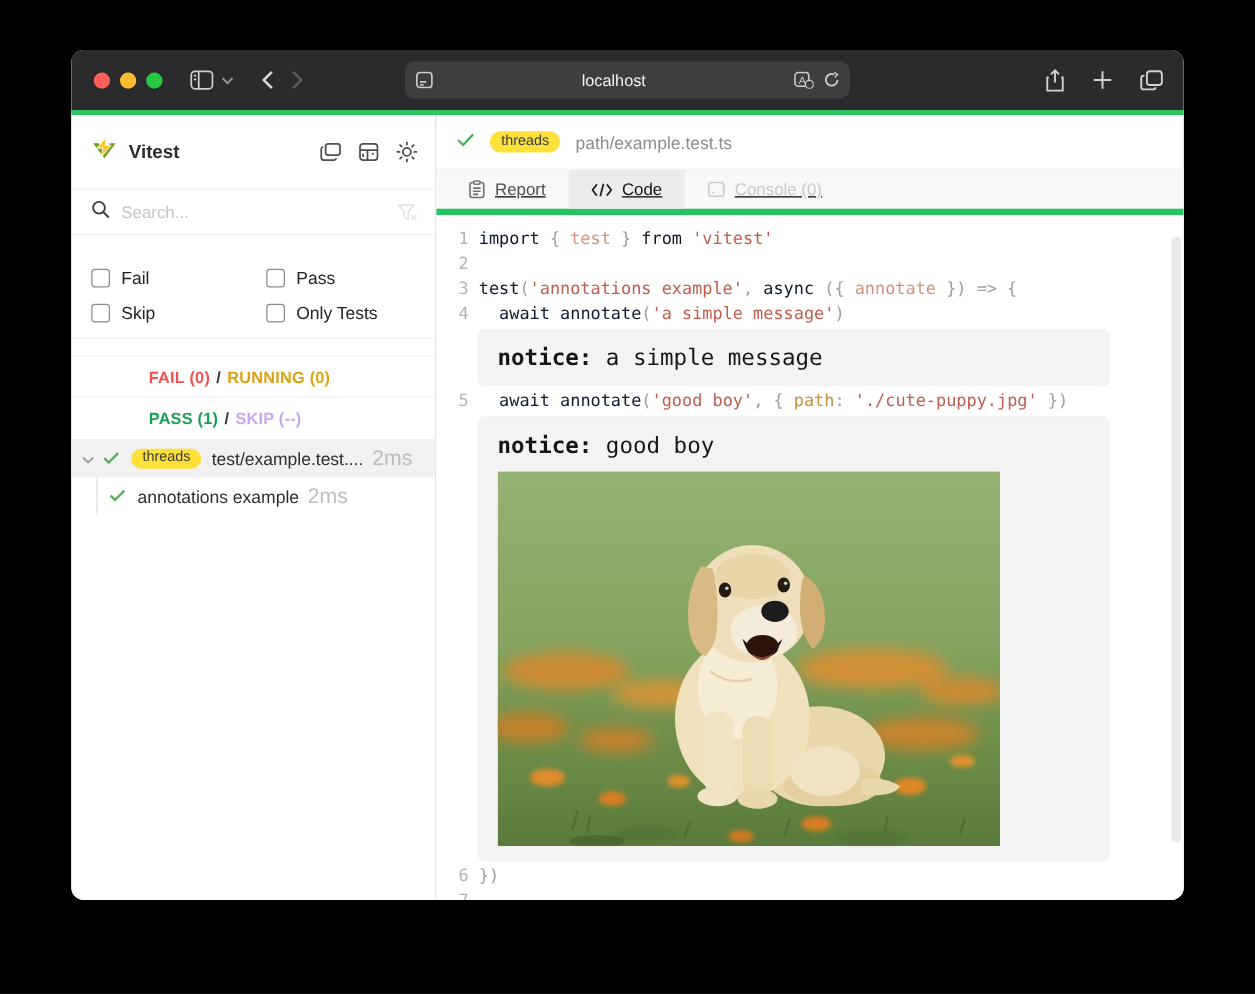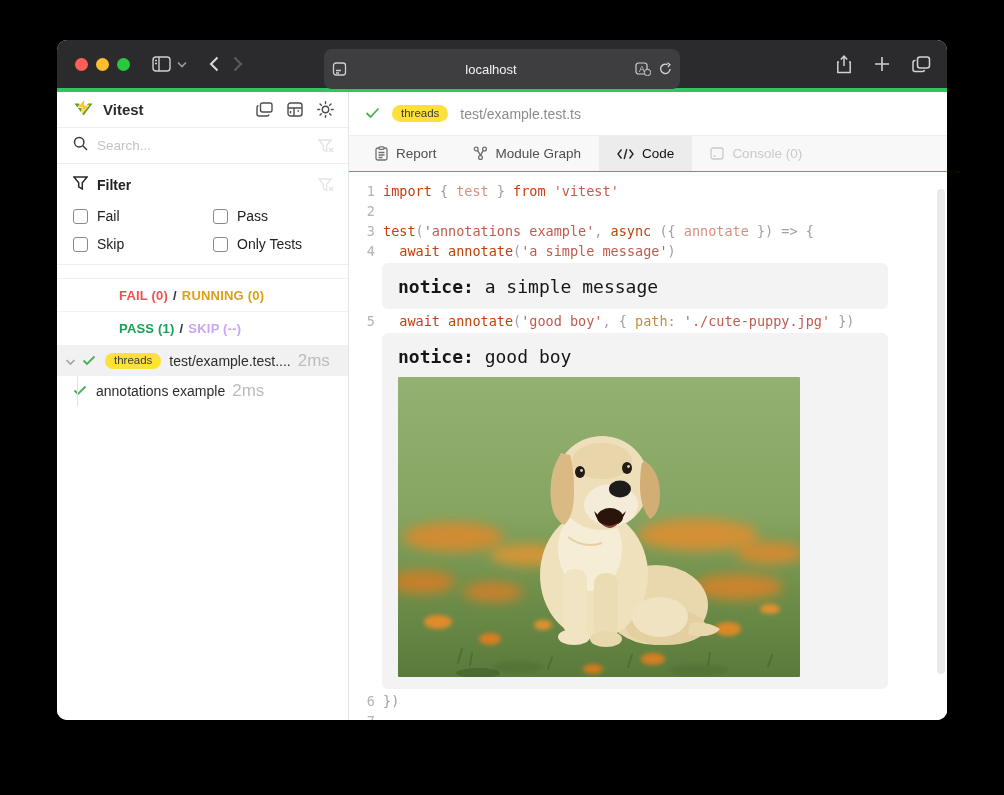--- a/index.html
+++ b/index.html
@@ -11,35 +11,35 @@
   
   .titlebar { position:relative; height:48px; background:#2b2b2d; display:flex; align-items:center; }
   .traffic { display:flex; gap:8px; margin-left:18px; }
   .light { width:13px; height:13px; border-radius:50%; }
   .light.red{ background:#ff5f57; } .light.yellow{ background:#febc2e; } .light.green{ background:#28c840; }
   .tb-ico { display:flex; align-items:center; justify-content:center; background:none; border:none; cursor:default; }
   .tb-ico svg { display:block; }
   .sidebar-toggle { margin-left:22px; }
   .tb-chev-down { margin-left:6px; }
   .nav-back { margin-left:22px; } .nav-fwd { margin-left:14px; }
-  .urlbar { position:absolute; left:50%; transform:translateX(-50%); top:9px; width:356px; height:40px;
+  .urlbar { position:absolute; left:50%; transform:translateX(-50%); top:9px; width:356px; height:30px;
             background:#3e3e40; border-radius:8px; display:flex; align-items:center; padding:0 8px; }
   .urlbar .url-text { flex:1; text-align:center; color:#f2f2f2; font-size:13px; }
   .tb-right { position:absolute; right:16px; top:0; height:48px; display:flex; align-items:center; gap:22px; }
 
   
   .progressbar { height:4px; background:#30c463; }
 
   
   .app { display:flex; height:628px; background:#fff; }
   .sidebar { width:292px; border-right:1px solid #e4e4e4; display:flex; flex-direction:column; }
   .main { flex:1; position:relative; overflow:hidden; }
 
   
-  .sb-header { height:36px; display:flex; align-items:center; border-bottom:1px solid #efefef; padding:0 12px 0 16px; }
+  .sb-header { height:60px; display:flex; align-items:center; border-bottom:1px solid #efefef; padding:0 12px 0 16px; }
   .sb-title { font-size:15px; font-weight:bold; color:#2b2b2b; margin-left:9px; flex:1; }
   .sb-actions { display:flex; gap:10px; }
   .icon-btn { background:none; border:none; padding:2px; cursor:pointer; display:flex; align-items:center; }
 
   
   .sb-search { height:36px; display:flex; align-items:center; padding:0 12px 0 16px; border-bottom:1px solid #efefef; }
   .sb-search input { flex:1; border:none; outline:none; font-size:13.5px; color:#333; margin-left:9px; font-family:"Liberation Sans",sans-serif; }
   .sb-search input::placeholder { color:#c4c4c4; }
 
   
@@ -65,33 +65,33 @@
   .tree-file-name { margin-left:8px; white-space:nowrap; overflow:hidden; }
   .indent-line { position:absolute; left:20px; top:0; bottom:0; width:1px; background:#e2e2e2; }
   .check { flex:none; }
 
   
   .main-header { height:44px; display:flex; align-items:center; padding:0 16px; border-bottom:1px solid #efefef; }
   .main-file { color:#8c8c8c; font-size:14px; margin-left:12px; }
   .main-header .badge { margin-left:12px; }
 
   
-  .tabbar { height:36px; background:#f8f8f8; border-bottom:1px solid #22c55e; display:flex; align-items:stretch; padding-left:8px; }
+  .tabbar { height:36px; background:#f8f8f8; border-bottom:5px solid #22c55e; display:flex; align-items:stretch; padding-left:8px;text-decoration:underline; }
   .tab { display:flex; align-items:center; gap:8px; padding:0 18px; font-size:13.5px; color:#4f4f4f; background:none; border:none; cursor:pointer; }
   .tab.active { background:#ececec; color:#111; }
   .tab.disabled { color:#c9c9c9; }
   .tab svg { flex:none; }
 
   
   .code-area { position:absolute; top:81px; left:0; right:0; bottom:-20px; overflow:hidden;
                font-family:"DejaVu Sans Mono", monospace; font-size:13.5px; background:#fff; padding-top:8px; }
   .codeline { display:flex; line-height:20px; white-space:pre; }
   .gutter { width:26px; text-align:right; color:#b3b3b3; flex:none; }
   .linetext { margin-left:8px; color:#3c3c3c; }
-  .tok-k { color:#c2410c; } .tok-s { color:#c05b4d; } .tok-id { color:#d4907e; }
+  .tok-k { color:#0f172a; } .tok-s { color:#c05b4d; } .tok-id { color:#d4907e; }
   .tok-p { color:#9aa0a6; } .tok-prop { color:#c48d3a; }
 
   .annotation { background:#f3f3f3; border-radius:6px; margin:2px 0 2px 33px; width:506px; padding:13px 16px 12px 16px;
                 font-size:18px; color:#161616; }
   .annotation .ann-label { font-weight:bold; }
   .annotation .ann-img { margin-top:10px; width:402px; height:300px; border-radius:1px; overflow:hidden; display:block; }
   .annotation .ann-img svg { display:block; }
 
   .scroll-thumb { position:absolute; right:2px; top:3px; width:8px; height:485px; background:#e9e9e9; border-radius:4px; }
 </style>
@@ -235,35 +235,20 @@
         <button class="icon-btn">
           <svg width="16" height="14" viewBox="0 0 16 14" fill="none" stroke="#e3e3e3" stroke-width="1.4">
             <path d="M1 1 H13 L8.6 6.5 V12.5 L5.4 10.5 V6.5 Z"></path>
               <line x1="11" y1="9" x2="15" y2="13"></line>
               <line x1="15" y1="9" x2="11" y2="13"></line>
           </svg>
         </button>
       </div>
 
       <div class="sb-filter">
-        <div class="filter-head">
-          <span>
-            <svg width="15" height="14" viewBox="0 0 15 14" fill="none" stroke="#2a2a2a" stroke-width="1.5">
-              <path d="M1 1 H14 L9.3 6.8 V13 L5.7 10.8 V6.8 Z"></path>
-            </svg>
-          </span>
-          <span class="filter-title">Filter</span>
-          <button class="icon-btn">
-            <svg width="16" height="14" viewBox="0 0 16 14" fill="none" stroke="#e6e6e6" stroke-width="1.4">
-              <path d="M1 1 H13 L8.6 6.5 V12.5 L5.4 10.5 V6.5 Z"></path>
-                <line x1="11" y1="9" x2="15" y2="13"></line>
-                <line x1="15" y1="9" x2="11" y2="13"></line>
-            </svg>
-          </button>
-        </div>
         <div class="filter-grid">
           <label class="chk">
             <span class="box"></span>
             <span>Fail</span>
           </label>
           <label class="chk">
             <span class="box"></span>
             <span>Pass</span>
           </label>
           <label class="chk">
@@ -298,62 +283,53 @@
         </span>
         <span class="check" style="margin-right:9px;">
           <svg width="14" height="11" viewBox="0 0 14 11" fill="none" stroke="#4caf50" stroke-width="1.8">
             <path d="M1.5 5.5 L5 9 L12.5 1.5"></path>
           </svg>
         </span>
         <span class="badge">threads</span>
         <span class="tree-file-name">test/example.test....</span>
         <span class="time">2ms</span>
       </div>
-      <div class="tree-row" style="padding-left:16px;">
+      <div class="tree-row" style="padding-left:30px;">
         <span class="indent-line"></span>
         <span class="check" style="margin-right:9px;">
           <svg width="14" height="11" viewBox="0 0 14 11" fill="none" stroke="#4caf50" stroke-width="1.8">
             <path d="M1.5 5.5 L5 9 L12.5 1.5"></path>
           </svg>
         </span>
         <span>annotations example</span>
         <span class="time">2ms</span>
       </div>
     </div>
 
     <div class="main">
       <div class="main-header">
         <span>
           <svg width="15" height="12" viewBox="0 0 15 12" fill="none" stroke="#4caf50" stroke-width="1.8">
             <path d="M1.5 6 L5.5 10 L13.5 1.5"></path>
           </svg>
         </span>
         <span class="badge">threads</span>
-        <span class="main-file">test/example.test.ts</span>
+        <span class="main-file">path/example.test.ts</span>
       </div>
 
       <div class="tabbar">
         <button class="tab">
           <svg width="13" height="15" viewBox="0 0 13 15" fill="none" stroke="#707070" stroke-width="1.3">
             <rect x="1" y="2" width="11" height="12" rx="1.8"></rect>
             <rect x="4" y="0.8" width="5" height="2.6" rx="1" fill="#f8f8f8"></rect>
             <line x1="3.5" y1="6.5" x2="9.5" y2="6.5"></line>
               <line x1="3.5" y1="9" x2="9.5" y2="9"></line>
               <line x1="3.5" y1="11.5" x2="7.5" y2="11.5"></line>
           </svg>
           <span>Report</span>
-        </button>
-        <button class="tab">
-          <svg width="15" height="15" viewBox="0 0 15 15" fill="none" stroke="#707070" stroke-width="1.3">
-            <circle cx="3.2" cy="3" r="1.9"></circle>
-              <circle cx="11.5" cy="3" r="1.9"></circle>
-              <circle cx="7.5" cy="11.5" r="1.9"></circle>
-            <path d="M4.5 4.5 C6 6.5 6.8 8 7.3 9.6 M10.3 4.5 C8.8 6.5 8.1 8 7.7 9.6"></path>
-          </svg>
-          <span>Module Graph</span>
         </button>
         <button class="tab active">
           <svg width="17" height="12" viewBox="0 0 17 12" fill="none" stroke="#222" stroke-width="1.4">
             <path d="M4.5 1.5 L1 6 L4.5 10.5"></path>
               <path d="M12.5 1.5 L16 6 L12.5 10.5"></path>
               <line x1="9.8" y1="1" x2="7.2" y2="11"></line>
           </svg>
           <span>Code</span>
         </button>
         <button class="tab disabled">

